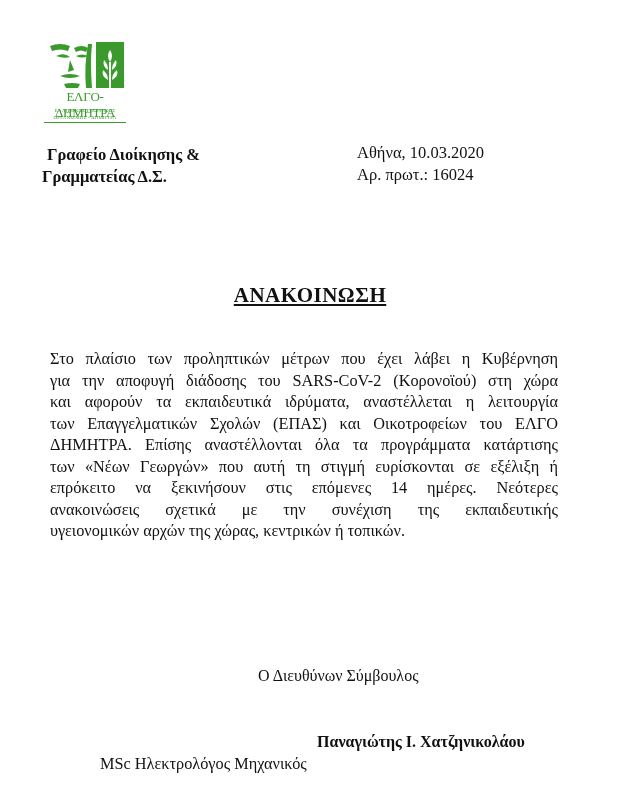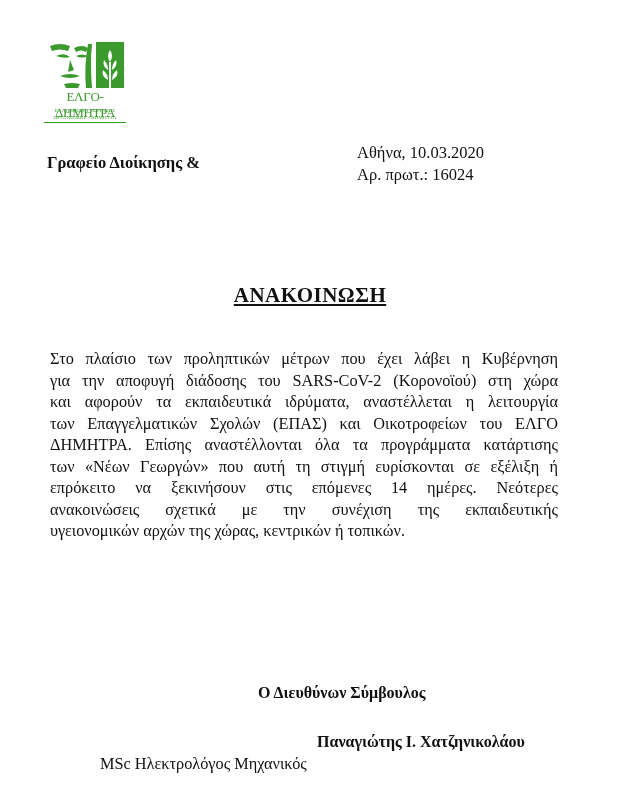--- a/index.html
+++ b/index.html
@@ -8,37 +8,37 @@
   .logo { position: absolute; left: 44px; top: 42px; width: 82px; height: 82px; }
   .logo-graphic { position: absolute; left: 2px; top: 0; width: 78px; height: 46px; }
   .logo-title { position: absolute; left: 0; top: 47px; width: 82px; text-align: center;
         font-family: "Liberation Serif", serif; font-weight: normal; font-size: 13px; color: #3a9a2c;
         letter-spacing: -0.3px; border-bottom: 1px solid #3a9a2c; padding-bottom: 1px; }
   .logo-sub { position: absolute; left: 0; width: 82px; text-align: center;
         font-family: "Liberation Serif", serif; font-size: 5px; color: #3a9a2c; letter-spacing: 0.2px; }
   .logo-sub1 { top: 66px; }
   .logo-sub2 { top: 73px; }
 
-  .dept { position: absolute; left: 42px; top: 152px; font-weight: bold; font-size: 16.5px; line-height: 22px; }
+  .dept { position: absolute; left: 42px; top: 144px; font-weight: bold; font-size: 16.5px; line-height: 22px; }
   .dept .l1 { padding-left: 5px; display: block; }
   .dept .l2 { display: block; }
 
   .meta { position: absolute; left: 357px; top: 142px; font-size: 16.5px; line-height: 22px; }
   .meta .row { display: block; }
   .meta b { font-weight: normal; }
 
   .title { position: absolute; left: 0; width: 620px; top: 283px; text-align: center;
            font-weight: bold; font-size: 21px; text-decoration: underline; letter-spacing: 0.5px; }
 
   .body-text { position: absolute; left: 50px; top: 348px; width: 508px; font-size: 16.3px;
                line-height: 21.5px; text-align: justify; }
   .body-text span { display: block; text-align: justify; text-align-last: justify; }
   .body-text span.last { text-align-last: left; }
 
-  .signer-role { position: absolute; left: 258px; top: 667px; font-weight: bold; font-size: 16px; margin-top: 17px; }
+  .signer-role { position: absolute; left: 258px; top: 667px; font-weight: normal; font-size: 16px; }
   .signer-name { position: absolute; left: 317px; top: 733px; font-weight: bold; font-size: 16px; }
   .signer-deg1 { position: absolute; left: 100px; top: 754px; font-size: 16.3px; font-family: Liberation Serif, serif; }
   .signer-deg2 { position: absolute; left: 338px; top: 820px; font-size: 16.3px; }
 </style>
 </head>
 <body>
 
 <div class="logo">
   <svg class="logo-graphic" viewBox="0 0 78 46">
 
@@ -59,20 +59,21 @@
     <path d="M71 28 Q73 34 66 38 Q66 32 71 28 Z" fill="#fff"></path>
     <rect x="63" y="20" width="2" height="26" fill="#fff"></rect>
   </svg>
   <div class="logo-title">ΕΛΓΟ-ΔΗΜΗΤΡΑ</div>
   <div class="logo-sub logo-sub1">ΕΛΛΗΝΙΚΟΣ ΓΕΩΡΓΙΚΟΣ</div>
   <div class="logo-sub logo-sub2">ΟΡΓΑΝΙΣΜΟΣ - ΔΗΜΗΤΡΑ</div>
 </div>
 
 <div class="dept">
   <span class="l1">Γραφείο Διοίκησης &amp;</span>
+  <span class="l2">Γραμματείας Δ.Σ.</span>
 </div>
 
 <div class="meta">
   <span class="row">
     <b>Αθήνα,</b>
     <span>10.03.2020</span>
   </span>
   <span class="row">
     <b>Αρ. πρωτ.:</b>
     <span>16024</span>

